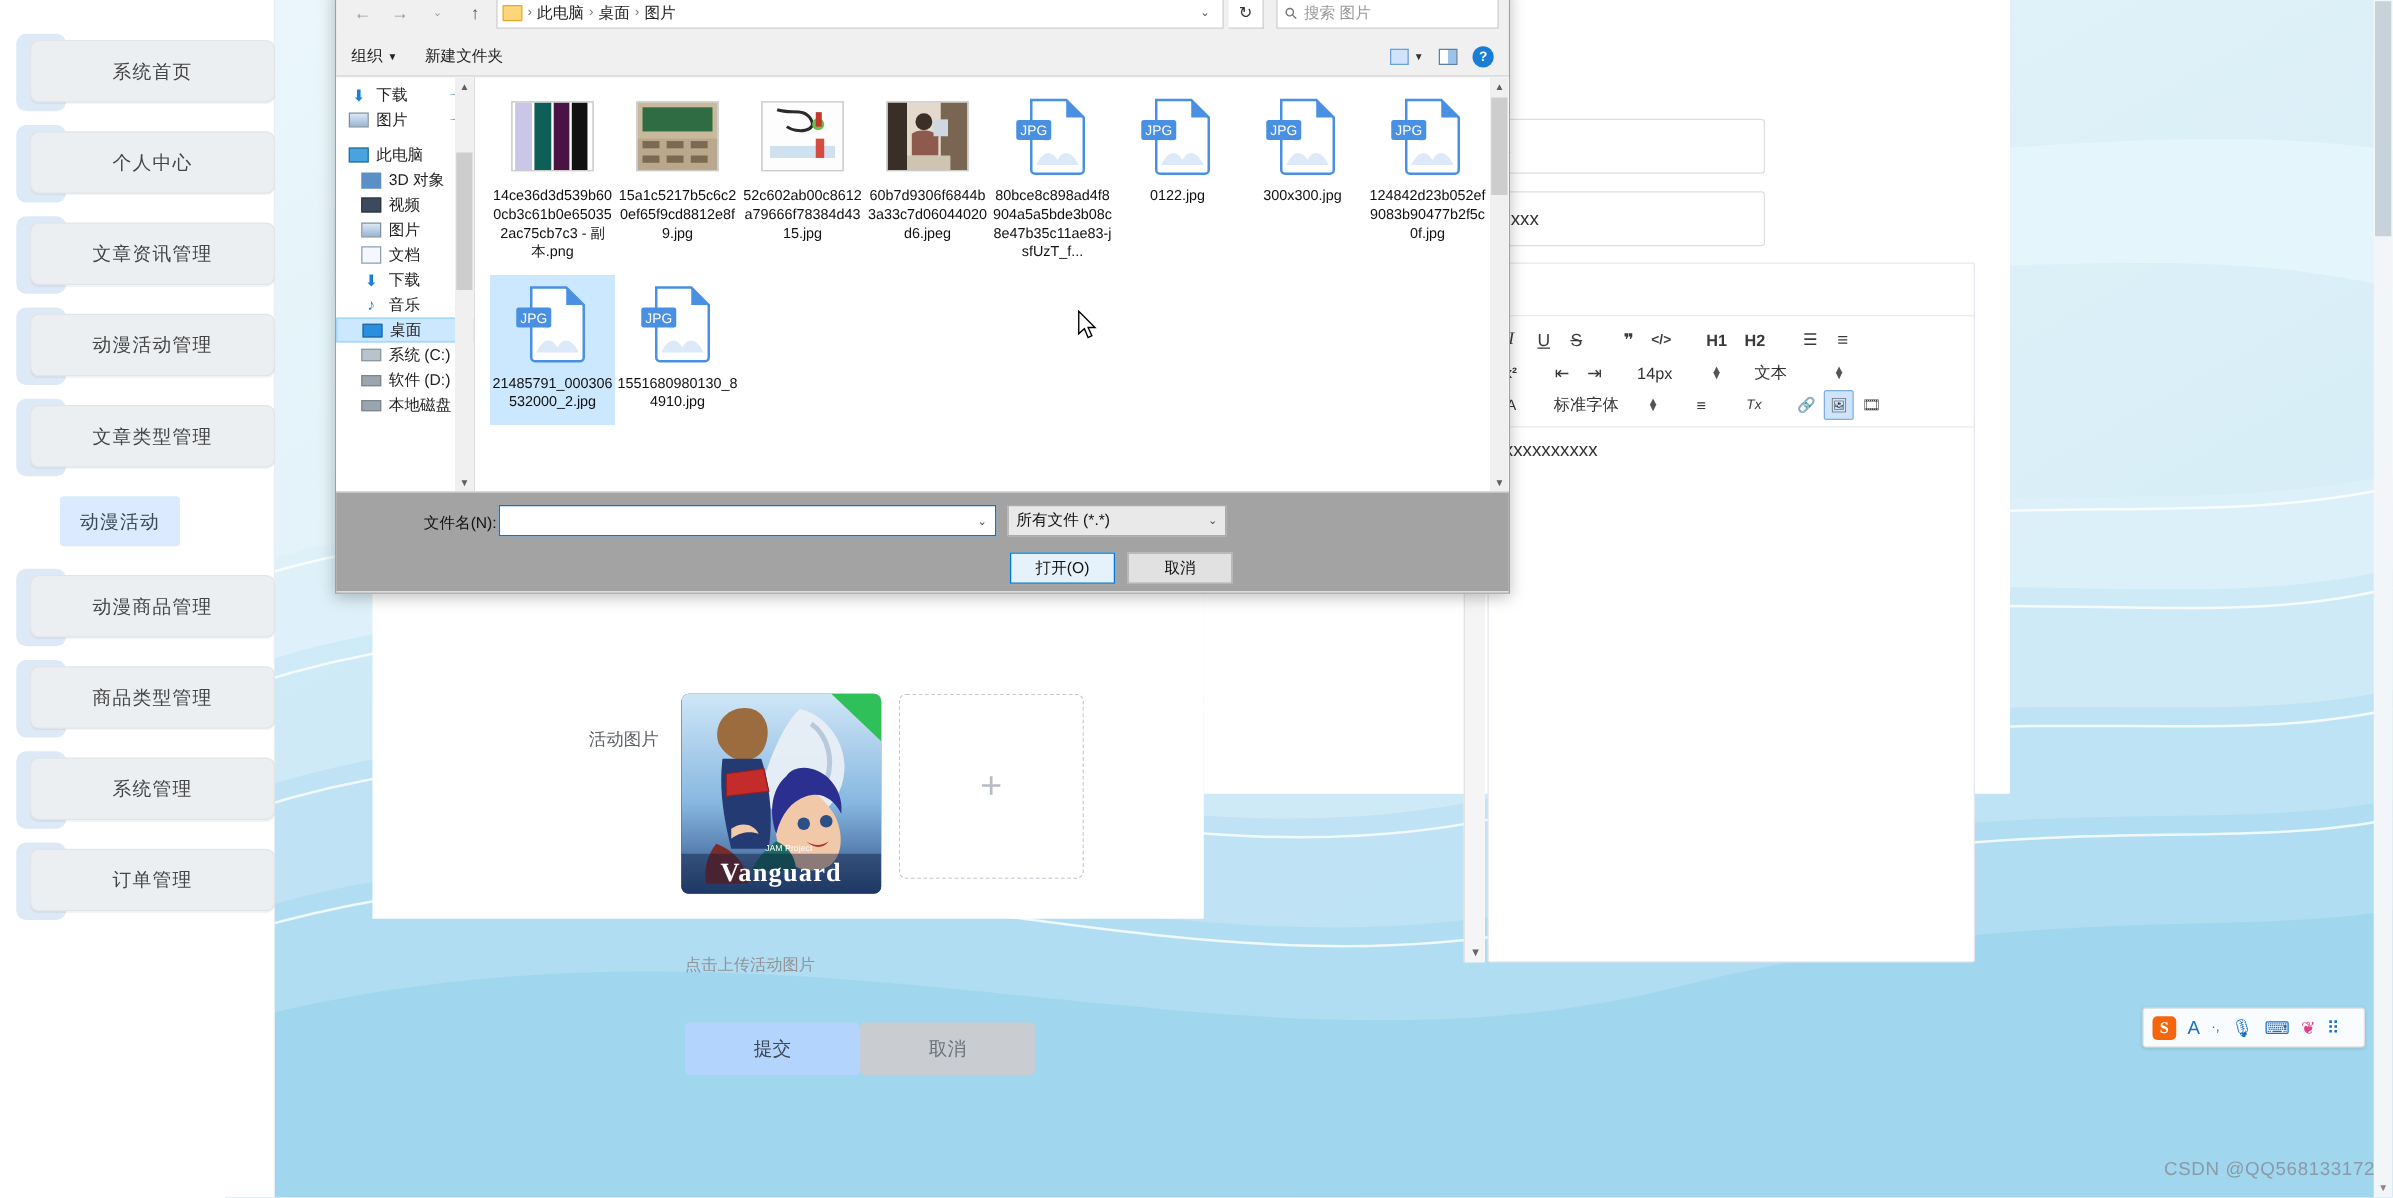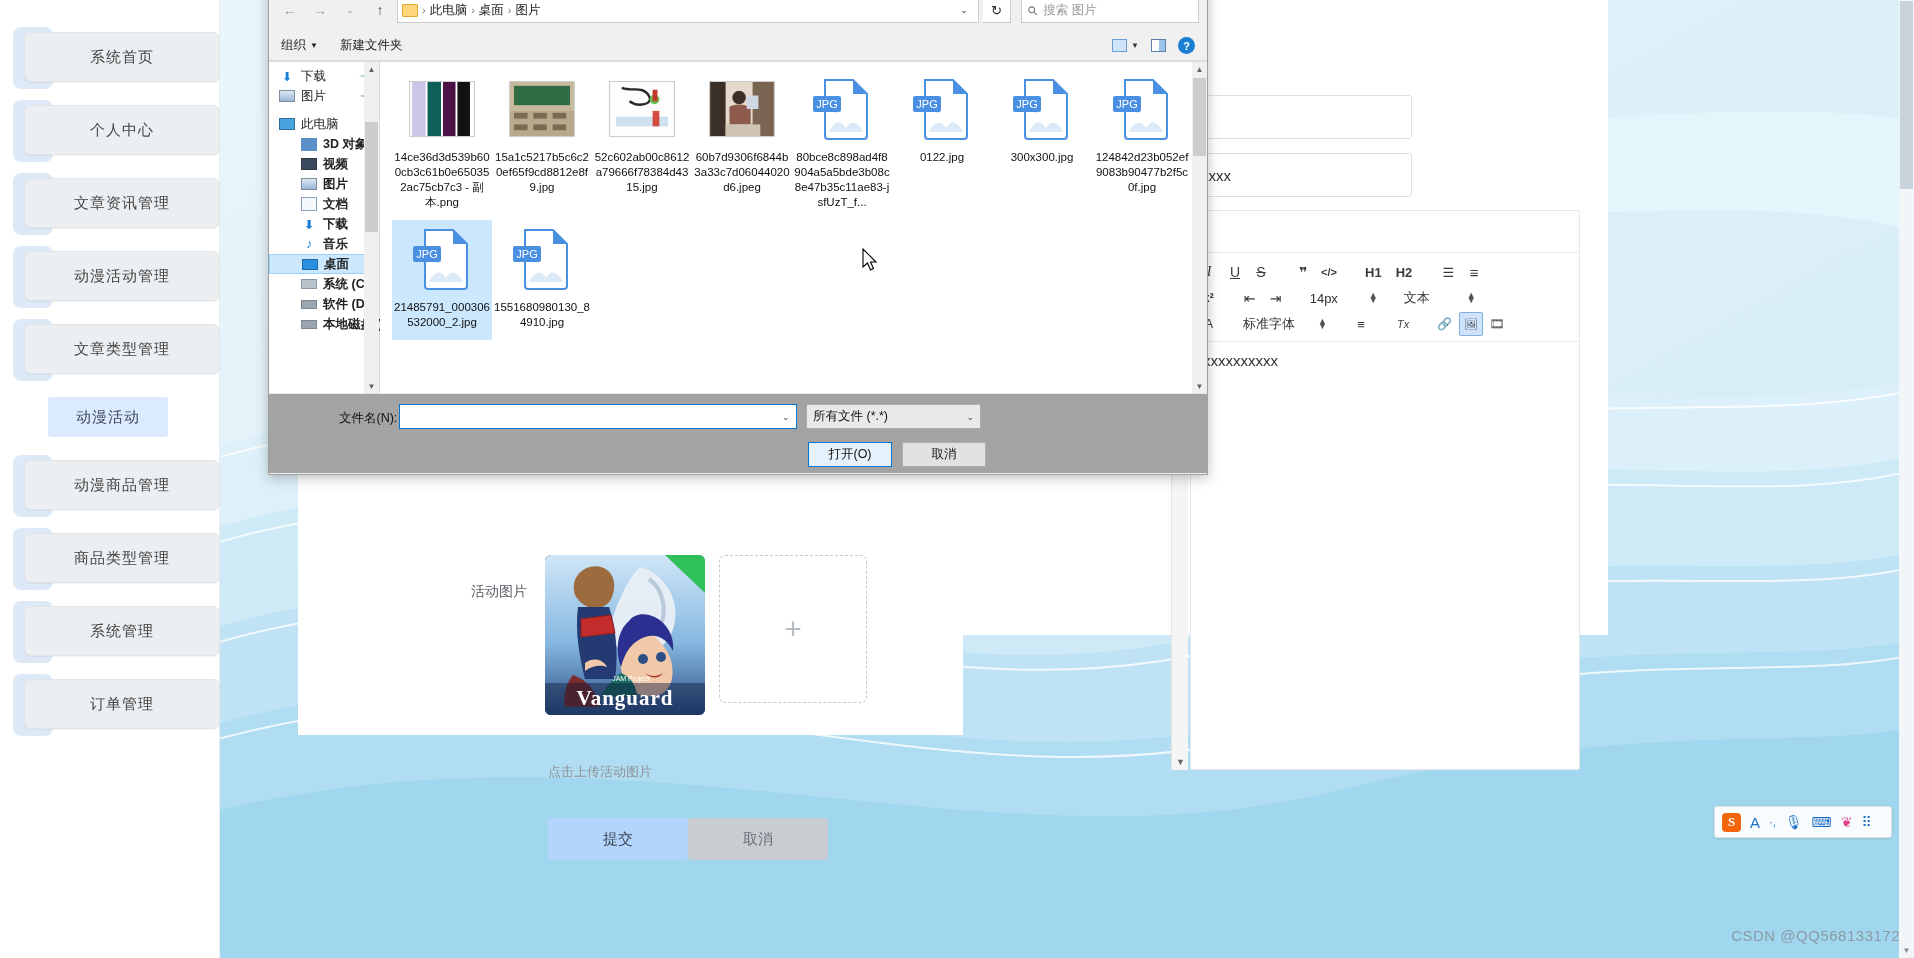--- a/index.html
+++ b/index.html
@@ -31,21 +31,21 @@
     font-size:15px; color:#444; letter-spacing:1px;
     cursor:pointer;
     box-shadow:0 1px 1px rgba(0,0,0,.05);
   }
   .side-item::before{
     content:""; position:absolute; left:-12px; top:-6px;
     width:40px; height:62px; background:#dde9f7; border-radius:8px; z-index:-1;
   }
   .side-item.sub {
     background:#dbeafe; border:none; box-shadow:none;
-    width:120px; height:40px; margin-left:24px; margin-right:auto;
+    width:96px; height:40px; margin-left:24px; margin-right:auto;
     border-radius:3px; font-size:15px; color:#3c4858;
   }
   .side-item.sub::before{ display:none; }
   #sidebar .first { margin-top:32px; }
 
   
   #form-card {
     position:absolute; left:298px; top:-10px; width:665px; height:745px;
     background:#ffffff; z-index:6;
   }
@@ -139,21 +139,21 @@
   #searchbox { width:178px; height:26px; background:#fff; border:1px solid #ccc; display:flex;
     align-items:center; gap:6px; padding:0 6px; font-size:12.5px; color:#999; margin-left:6px;}
   #dlg-toolbar { height:30px; background:#f0f0f0; display:flex; align-items:center;
     padding:0 12px; font-size:12.5px; color:#222; border-bottom:1px solid #dcdcdc; }
   .tool-link { cursor:pointer; margin-right:22px; display:flex; align-items:center; gap:4px; }
   #dlg-body { display:flex; height:332px; background:#fff; border-top:1px solid #dcdcdc; }
 
   
   #navtree { width:110px; background:#fff; font-size:12.5px; color:#222; padding-top:4px; position:relative; }
   .tree-item { height:20px; display:flex; align-items:center; gap:6px; padding-left:10px; cursor:pointer; white-space:nowrap;}
-  .tree-item.indent { padding-left:32px;font-weight:bold; }
+  .tree-item.indent { padding-left:20px; }
   .tree-item.sel { background:#cce8ff; border:1px solid #99d1ff; }
   .ti-ico { width:16px; height:14px; flex:0 0 16px; display:flex; align-items:center; justify-content:center; }
   .pin { margin-left:auto; margin-right:6px; color:#999; font-size:10px; transform:rotate(45deg); }
   #tree-scroll { position:absolute; right:0; top:0; width:15px; height:332px; background:#f0f0f0; }
   #tree-scroll .arw { height:15px; display:flex; align-items:center; justify-content:center; font-size:8px; color:#606060; }
   #tree-scroll .thumb { position:absolute; left:1px; top:60px; width:13px; height:110px; background:#cdcdcd; }
 
   
   #dlg-split { width:1px; background:#dcdcdc; }
 

